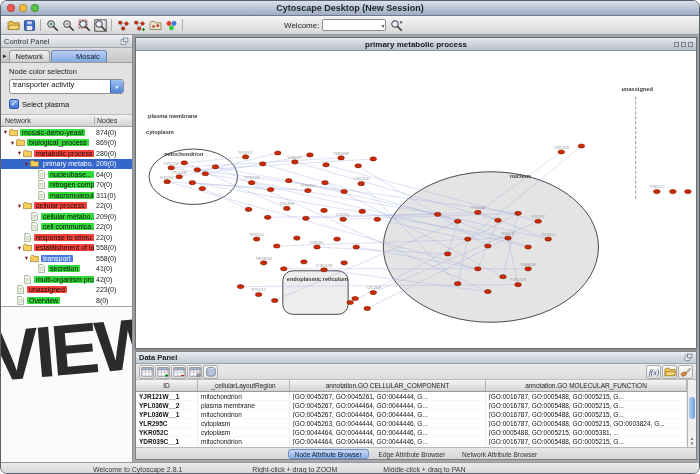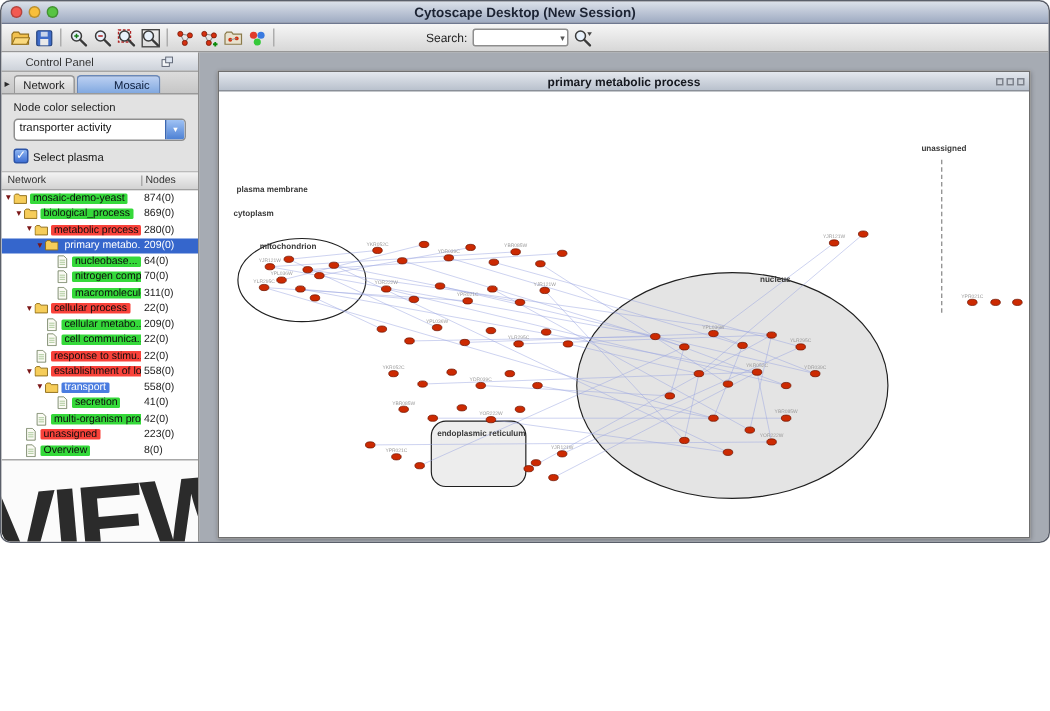--- a/index.html
+++ b/index.html
@@ -1,36 +1,36 @@
 <!DOCTYPE html>
 <html><head>
 <meta charset="utf-8">
 <style>
   html,body{margin:0;padding:0;background:#fff;font-family:"Liberation Sans",sans-serif;}
   *{box-sizing:border-box;}
-  .window{width:700px;height:362px;border-radius:7px;overflow:hidden;border:1px solid #5a5f6a;background:#e2e2e2;}
+  .window{width:700px;height:474px;border-radius:7px;overflow:hidden;border:1px solid #5a5f6a;background:#e2e2e2;}
   
   .titlebar{height:15px;background:linear-gradient(#dbe1ea,#9fabc2);border-bottom:1px solid #6e7890;display:flex;align-items:center;position:relative;}
   .title{position:absolute;left:0;right:0;text-align:center;font-size:9px;font-weight:bold;color:#1c2333;line-height:15px;}
   .traffic{display:flex;gap:4px;margin-left:6px;z-index:2;}
   .tl{width:8px;height:8px;border-radius:50%;border:1px solid rgba(0,0,0,.25);}
   .tl.red{background:#f25a52}.tl.yellow{background:#f8bf3c}.tl.green{background:#58c442}
   
   .toolbar{height:19px;background:linear-gradient(#f6f6f6,#d7d7d7);border-bottom:1px solid #979797;display:flex;align-items:center;padding:0 4px;}
   #toolbar-icons{display:flex;align-items:center;}
   .tb-btn{width:16px;height:16px;display:flex;align-items:center;justify-content:center;}
   .tb-sep{width:1px;height:12px;background:#adadad;margin:0 3px;}
   .search-label{font-size:8px;color:#222;margin-left:98px;margin-right:3px;}
   .search-box{position:relative;width:64px;height:12px;background:#fff;border:1px solid #8e8e8e;border-radius:2px;display:flex;align-items:center;}
   .search-box input{border:none;outline:none;width:52px;font-size:8px;height:10px;padding:0 2px;background:transparent;font-family:"Liberation Sans",sans-serif;}
   .search-dd{position:absolute;right:1px;top:2px;font-size:6px;color:#555;line-height:8px;}
   
   .main{display:flex;height:427px;}
   .control-panel{width:132px;border-right:1px solid #8e8e8e;background:#e2e2e2;display:flex;flex-direction:column;}
-  .cp-header{height:13px;background:linear-gradient(#eef0f3,#cdd2da);border-bottom:1px solid #a5a5a5;font-size:7.5px;color:#333;display:flex;align-items:center;padding:0 16px;}
+  .cp-header{height:13px;background:linear-gradient(#eef0f3,#cdd2da);border-bottom:1px solid #a5a5a5;font-size:7.5px;color:#333;display:flex;align-items:center;padding:0 3px;}
   .cp-header .flexfill{flex:1;}
   .cp-tabs{height:15px;display:flex;align-items:flex-end;padding-left:2px;border-bottom:1px solid #9a9a9a;background:linear-gradient(#dcdcdc,#c6c6c6);}
   .tab-scroll{font-size:7px;color:#2a2a2a;margin:0 2px 2px 0;}
   .cp-tab{font-size:7.5px;padding:1px 6px;border:1px solid #999;border-bottom:none;border-radius:3px 3px 0 0;background:linear-gradient(#f0f0f0,#d0d0d0);color:#222;margin-right:1px;line-height:9px;}
   .cp-tab.active{background:linear-gradient(#bcd0f2,#82a9e0);border-color:#6a88b8;color:#0a1a38;padding-left:24px;}
   .cp-select{padding:4px 8px 5px;border-bottom:1px solid #bbb;}
   .cp-label{font-size:7.5px;color:#222;margin-bottom:3px;}
   .cp-dropdown{height:15px;background:#fff;border:1px solid #8e8e8e;border-radius:3px;display:flex;position:relative;overflow:hidden;}
   .cp-dropdown .val{flex:1;font-size:7.5px;padding-left:3px;color:#111;white-space:nowrap;}
   .dd-btn{width:13px;height:100%;background:linear-gradient(#9fc2f4,#4c80d4);display:flex;align-items:center;justify-content:center;color:#fff;font-size:5px;border-left:1px solid #3a67b2;}
@@ -48,21 +48,21 @@
   .t-ic{width:10px;height:9px;flex:none;display:flex;margin-right:1px;}
   .chip{padding:0 2px;border-radius:1px;color:#0c0c0c;}
   .chip-green{background:#35d93a}.chip-red{background:#f9423a}.chip-blue{background:#4a7ce0;color:#fff}
   .tree-row.selected .chip{background:transparent;color:#fff;}
   .t-count{width:38px;flex:none;padding-left:2px;color:#222;}
   .tree-row.selected .t-count{color:#fff;}
   .cp-overview{flex:1;background:#fbfbfb;border-top:1px solid #a8a8a8;position:relative;overflow:hidden;}
   .ov-text{position:absolute;left:-10px;top:6px;font-size:72px;font-weight:bold;color:#2b2b2b;transform:rotate(-5deg);letter-spacing:-4px;line-height:1;}
   
   .right-area{flex:1;background:#a6abb3;display:flex;flex-direction:column;min-width:0;}
-  .network-window{margin:12px;height:312px;border:1px solid #6f6f6f;display:flex;flex-direction:column;background:#fff;box-shadow:0 1px 3px rgba(0,0,0,.3);}
+  .network-window{margin:2px;height:312px;border:1px solid #6f6f6f;display:flex;flex-direction:column;background:#fff;box-shadow:0 1px 3px rgba(0,0,0,.3);}
   .nw-titlebar{height:13px;background:linear-gradient(#e4e8ee,#b9c1cd);border-bottom:1px solid #8a8f98;position:relative;display:flex;align-items:center;flex:none;}
   .nw-title{position:absolute;left:0;right:0;text-align:center;font-size:8px;font-weight:bold;color:#15181f;line-height:13px;}
   .nw-controls{margin-left:auto;display:flex;gap:2px;margin-right:3px;z-index:2;}
   .nw-ctl{width:5px;height:5px;background:#cdd2da;border:1px solid #7d828c;}
   .nw-canvas{flex:1;background:#fff;min-height:0;}
   #net-svg{width:100%;height:100%;display:block;}
   
   .data-panel{flex:1;margin:0 2px 2px;border:1px solid #808080;background:#dfdfdf;display:flex;flex-direction:column;min-height:0;}
   .dp-titlebar{height:12px;background:linear-gradient(#e9ecf1,#c3cad4);border-bottom:1px solid #9aa0aa;display:flex;align-items:center;font-size:7.5px;font-weight:bold;color:#222;padding:0 3px;flex:none;}
   .dp-titlebar .flexfill{flex:1;}
@@ -178,21 +178,21 @@
         </span>
         <span class="tb-btn">
           <svg width="13" height="13" viewBox="0 0 13 13" xmlns="http://www.w3.org/2000/svg">
             <circle cx="4" cy="4.5" r="2.4" fill="#e03a2a"></circle>
             <circle cx="9" cy="4.5" r="2.4" fill="#3a7ae0"></circle>
             <circle cx="6.5" cy="9" r="2.4" fill="#35c93a"></circle>
           </svg>
         </span>
         <span class="tb-sep"></span>
       </span>
-    <span class="search-label">Search:</span>
+    <span class="search-label">Welcome:</span>
     <span class="search-box">
       <input value="" style="">
       <span class="search-dd">▾</span>
     </span>
     <span class="tb-btn js-icon" style="margin-left:2px;">
         <svg width="13" height="13" viewBox="0 0 13 13" xmlns="http://www.w3.org/2000/svg">
           <circle cx="5" cy="5" r="3.3" fill="#e8f1fb" stroke="#3a3a3a" stroke-width="1"></circle>
           <line x1="7.5" y1="7.5" x2="11.3" y2="11.3" stroke="#3a3a3a" stroke-width="1.6" stroke-linecap="round"></line>
           <polygon points="9.5,2.5 12.6,2.5 11,5" fill="#444"></polygon>
         </svg>

